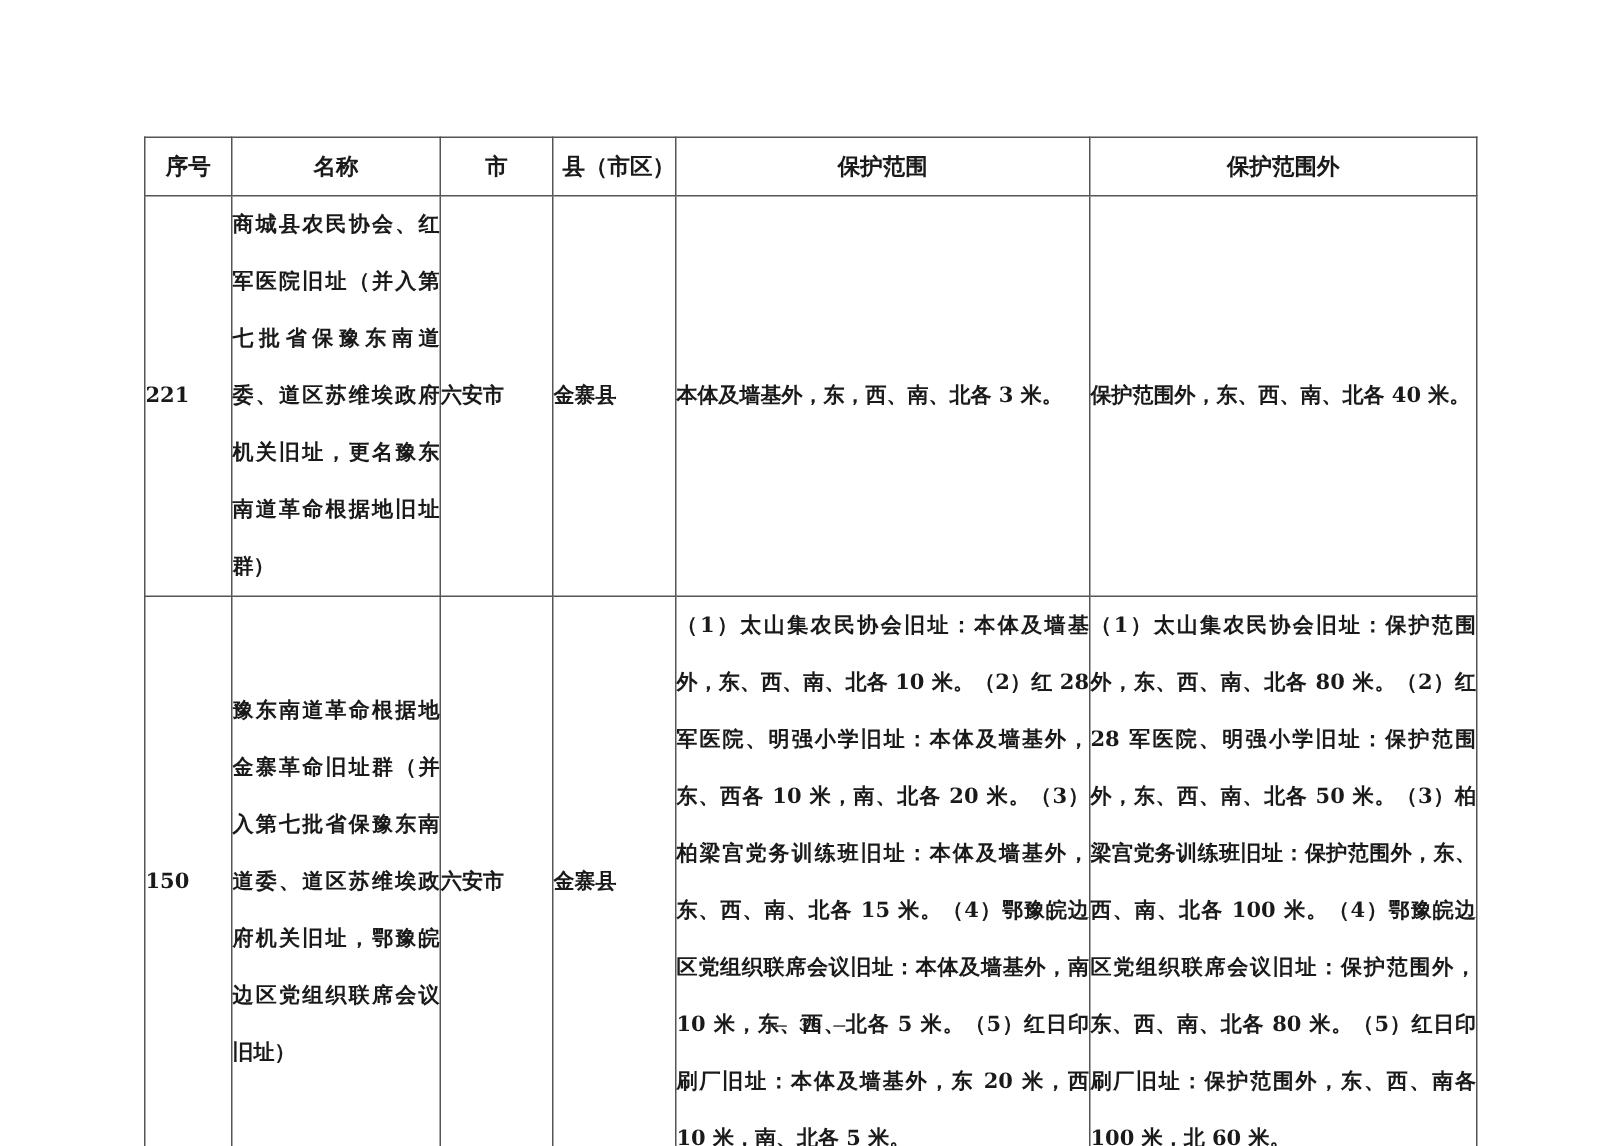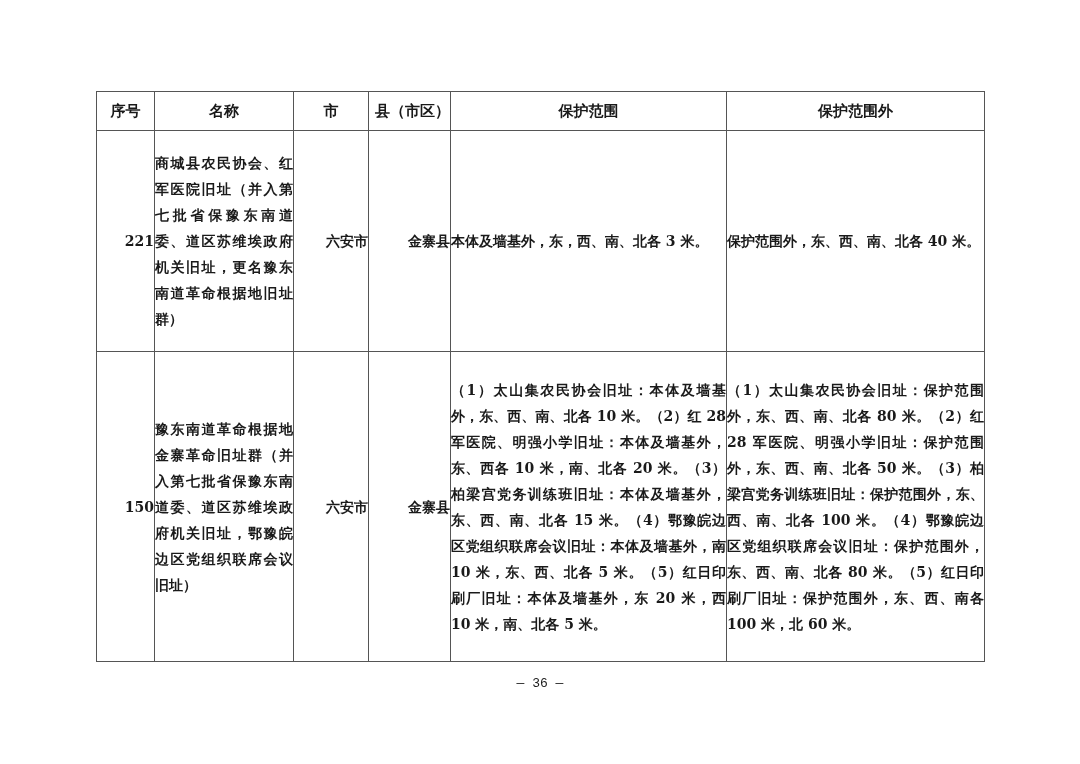--- a/index.html
+++ b/index.html
@@ -4,22 +4,22 @@
 <style>
   html, body { margin: 0; padding: 0; background: #ffffff; }
   body { width: 1080px; height: 764px; position: relative; overflow: hidden;
          font-family: "DejaVu Serif", "Liberation Serif", serif; color: #1a1a1a; }
   table.heritage { position: absolute; left: 96px; top: 91px; border-collapse: collapse;
                    table-layout: fixed; width: 888px; }
   table.heritage td, table.heritage th { border: 1.3px solid #555; padding: 0; vertical-align: middle; font-weight: bold; }
   th { font-family: "DejaVu Sans", "Liberation Sans", sans-serif; font-weight: normal; font-size: 15px;
        height: 38px; text-align: center; }
   th.left-head { text-align: right; padding-left: 6px; }
-  td { font-size: 14px; line-height: 26px; }
-  td.center { text-align: right; }
+  td { font-size: 14px; line-height: 38px; }
+  td.center { text-align: left; }
   td.name { text-align: justify; padding: 0 2px 0 4px; }
   td.text { text-align: justify; padding: 0 2px 0 3px; }
   tr.r221 td { height: 220px; }
   tr.r222 td { height: 309px; }
   .footer { position: absolute; left: 0; width: 1080px; top: 676px; text-align: center;
             font-size: 13px; font-family: Liberation Mono, monospace; }
 </style>
 </head>
 <body>
 

